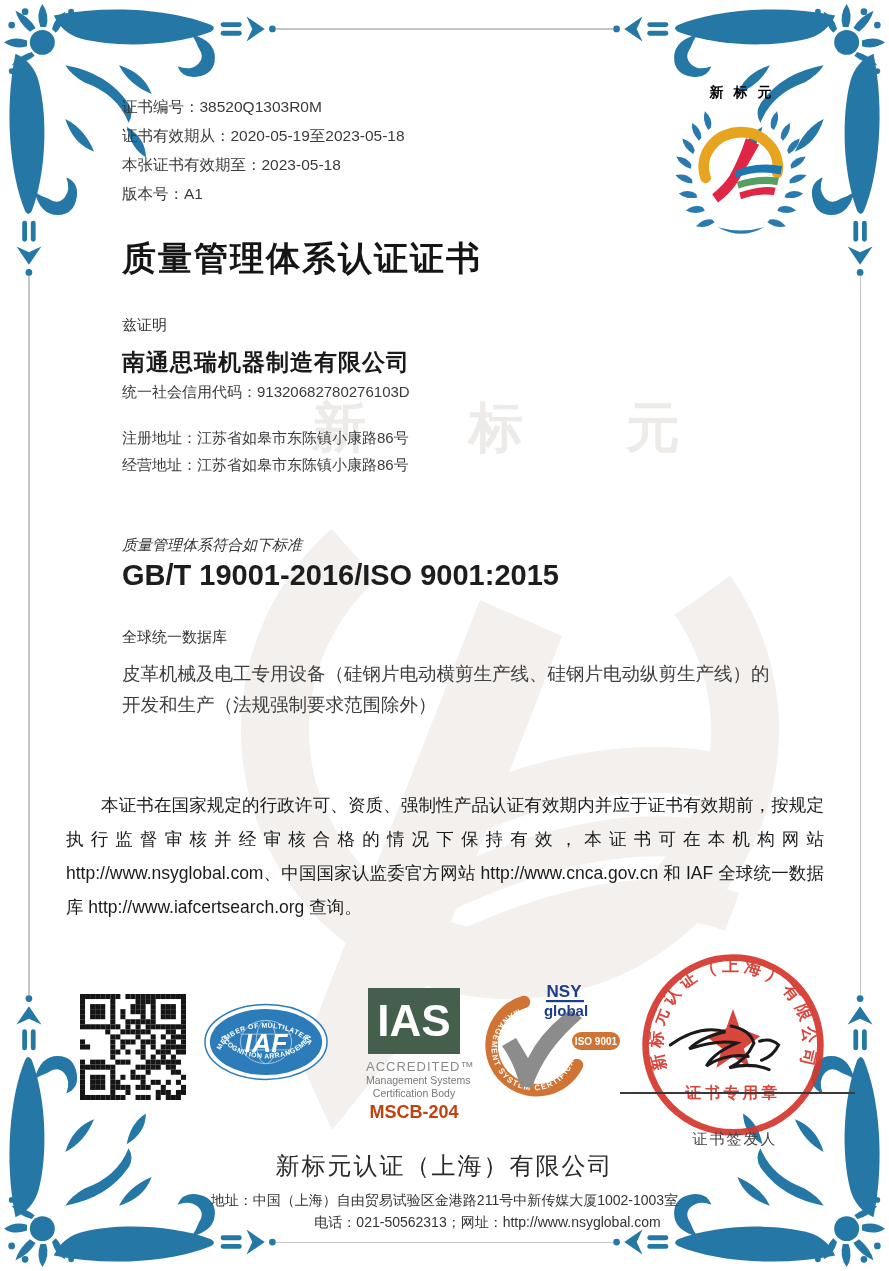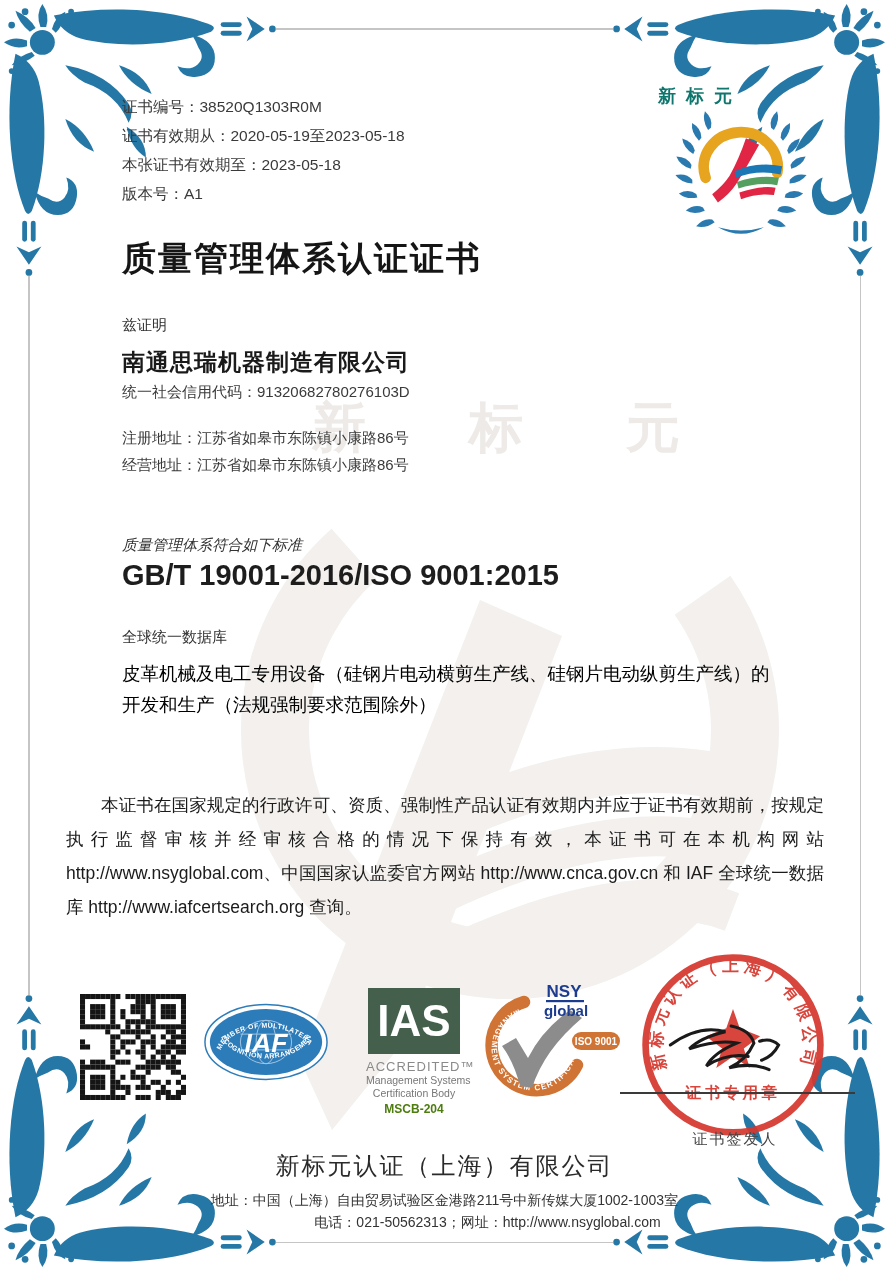--- a/index.html
+++ b/index.html
@@ -16,43 +16,43 @@
   .e-bottom{left:276px;width:337px;bottom:28px;height:1.5px;}
   .e-left{top:276px;height:719px;left:28px;width:1.5px;}
   .e-right{top:276px;height:719px;right:28px;width:1.5px;}
   
   .wm-text{position:absolute;left:312px;top:392px;font-size:54px;font-weight:bold;
            color:#edeae7;letter-spacing:44px;z-index:0;white-space:nowrap;}
   .wm-swirl{position:absolute;left:180px;top:400px;z-index:0;}
   
   .abs{position:absolute;z-index:2;}
   .info{left:122px;top:92px;font-size:15.5px;color:#3a3a3a;line-height:29px;}
-  .brand-name{left:648px;top:84px;width:185px;text-align:left;font-size:18px;font-weight:bold;
-              color:#0f766e;letter-spacing:10px;padding-left:10px;box-sizing:border-box;}
+  .brand-name{left:648px;top:84px;width:185px;text-align:center;font-size:14px;font-weight:bold;
+              color:#000000;letter-spacing:10px;padding-left:10px;box-sizing:border-box;}
   .emblem{left:655px;top:102px;}
   .title{left:122px;top:236px;font-size:34px;font-weight:bold;color:#151515;letter-spacing:2px;}
   .certify{left:122px;top:316px;font-size:15px;color:#333;}
   .company{left:122px;top:347px;font-size:23px;font-weight:bold;color:#1a1a1a;letter-spacing:1px;}
   .credit{left:122px;top:383px;font-size:15px;color:#3a3a3a;}
   .addr{left:122px;top:424px;font-size:15px;color:#3a3a3a;line-height:27px;}
   .std-label{left:122px;top:536px;font-size:15px;color:#333;font-style:italic;}
   .standard{left:122px;top:559px;font-size:29px;font-weight:bold;color:#1d1d1d;}
   .scope-label{left:122px;top:628px;font-size:15px;color:#333;}
-  .scope{left:122px;top:658px;width:658px;font-size:18.5px;color:#000000;line-height:31px;}
+  .scope{left:122px;top:658px;width:658px;font-size:18.5px;color:#404040;line-height:31px;}
   .legal{left:66px;top:788px;width:758px;font-size:17.5px;color:#1b1b1b;line-height:34px;
          text-indent:2em;text-align:justify;}
   
   .qr{left:80px;top:994px;}
   .iaf{left:202px;top:1002px;}
   .ias{left:366px;top:988px;width:96px;text-align:center;}
   .ias-square{width:92px;height:66px;background:#44604c;color:#fff;display:flex;
               align-items:center;justify-content:center;font-size:44px;font-weight:bold;margin:0 auto;}
   .ias-acc{font-size:13px;color:#8a8a8a;letter-spacing:1px;margin-top:5px;white-space:nowrap;}
   .ias-s{font-size:10.5px;color:#777;line-height:13px;white-space:nowrap;}
-  .ias-m{font-size:12px;color:#4d7c0f;font-weight:bold;margin-top:2px;}
+  .ias-m{font-size:18px;color:#c2410c;font-weight:bold;margin-top:2px;}
   .nsy{left:472px;top:980px;}
   .seal{left:638px;top:950px;}
   .sig-line{left:620px;top:1092px;width:235px;height:2px;background:#3a3a3a;z-index:3;}
   .signer{left:640px;top:1130px;width:190px;text-align:center;font-size:15px;color:#444;letter-spacing:2px;}
   
   .f-company{left:0;top:1150px;width:889px;text-align:center;font-size:24px;color:#2a2a2a;letter-spacing:2px;}
   .f-addr{left:0;top:1192px;width:889px;text-align:center;font-size:14px;color:#333;}
   .f-contact{left:14px;top:1214px;width:889px;text-align:center;font-size:14px;color:#333;margin-left:29px;}
 </style>
 </head>

